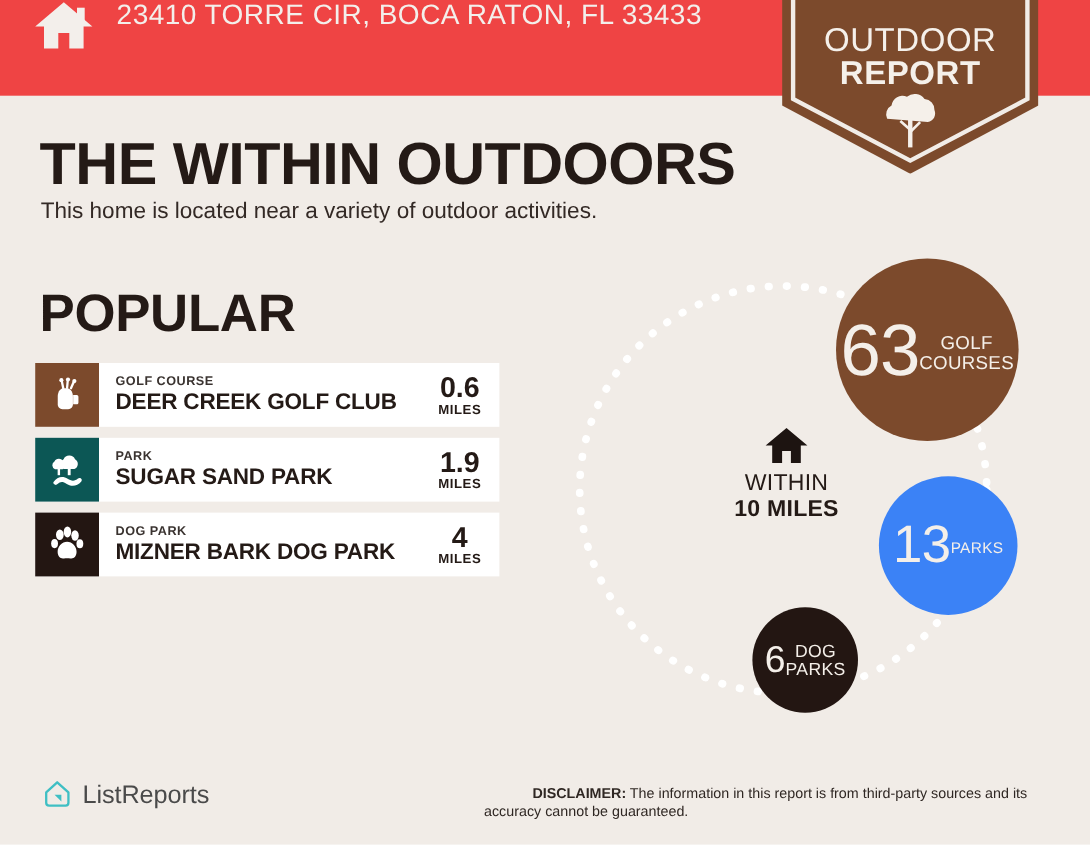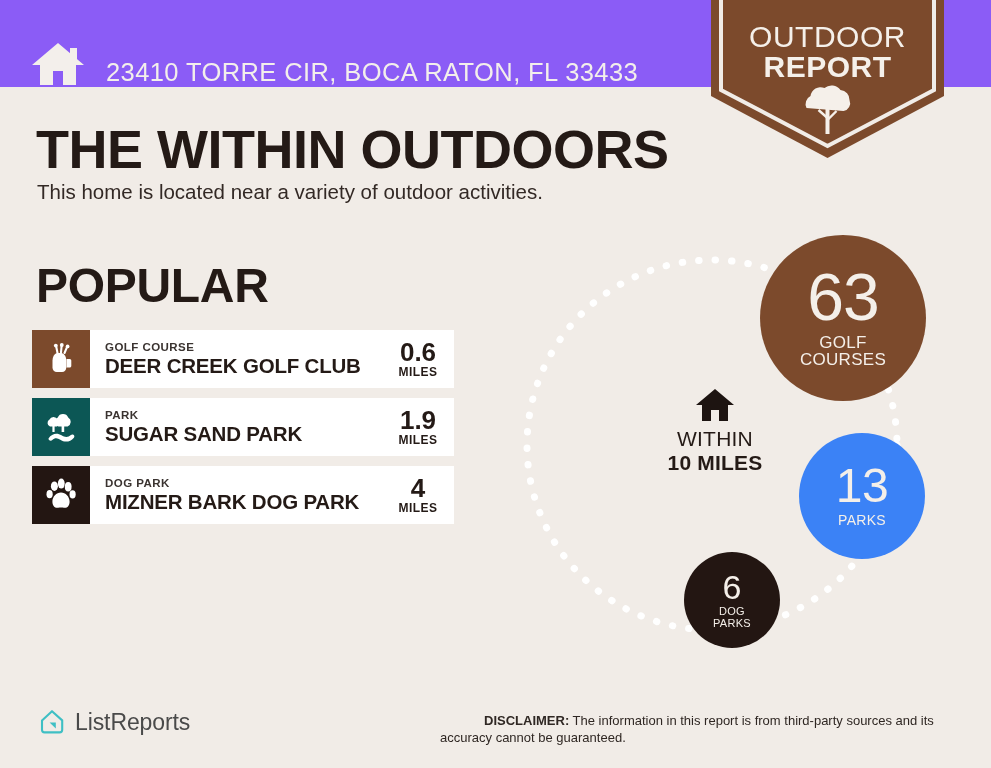--- a/index.html
+++ b/index.html
@@ -14,23 +14,23 @@
     height: 768px;
     background: #f1ece7;
     overflow: hidden;
   }
 
   
   #header-bar {
     position: absolute;
     left: 0; top: 0;
     width: 991px; height: 87px;
-    background: #8b5cf6;
-    display: flex;
-    align-items: flex-end;
+    background: #ef4444;
+    display: flex;
+    align-items: flex-start;
   }
   #home-icon-header {
     margin-left: 30px;
     width: 56px; height: 46px;
     flex: 0 0 auto;
   }
   #address-text {
     margin-left: 20px;
     color: #f3efeb;
     font-size: 25.5px;
@@ -156,21 +156,20 @@
     left: 512px; top: 245px;
     width: 400px; height: 400px;
     pointer-events: none;
   }
 
   
   .stat-circle {
     position: absolute;
     border-radius: 50%;
     display: flex;
-    flex-direction: column;
     align-items: center;
     justify-content: center;
     text-align: center;
     color: #f4efe9;
   }
   #circle-golf {
     left: 760px; top: 235px;
     width: 166px; height: 166px;
     background: #7c4a2c;
   }
@@ -184,21 +183,21 @@
   }
   #circle-parks .stat-number { font-size: 48px; font-weight: 400; line-height: 0.92; letter-spacing: -0.5px; }
   #circle-parks .stat-label { font-size: 14px; font-weight: 400; line-height: 1.05; letter-spacing: 0.3px; margin-top: 5px; }
 
   #circle-dog {
     left: 684px; top: 552px;
     width: 96px; height: 96px;
     background: #231612;
   }
   #circle-dog .stat-number { font-size: 34px; font-weight: 400; line-height: 0.95; }
-  #circle-dog .stat-label { font-size: 11px; font-weight: 400; line-height: 1.06; letter-spacing: 0.3px; margin-top: 3px; }
+  #circle-dog .stat-label { font-size: 16px; font-weight: 400; line-height: 1.06; letter-spacing: 0.3px; margin-top: 3px; }
 
   
   #within-block {
     position: absolute;
     left: 645px; top: 388px;
     width: 140px;
     text-align: center;
   }
   #home-icon-center { width: 40px; height: 34px; margin: 0 auto; display: block; }
   #within-line1 {

